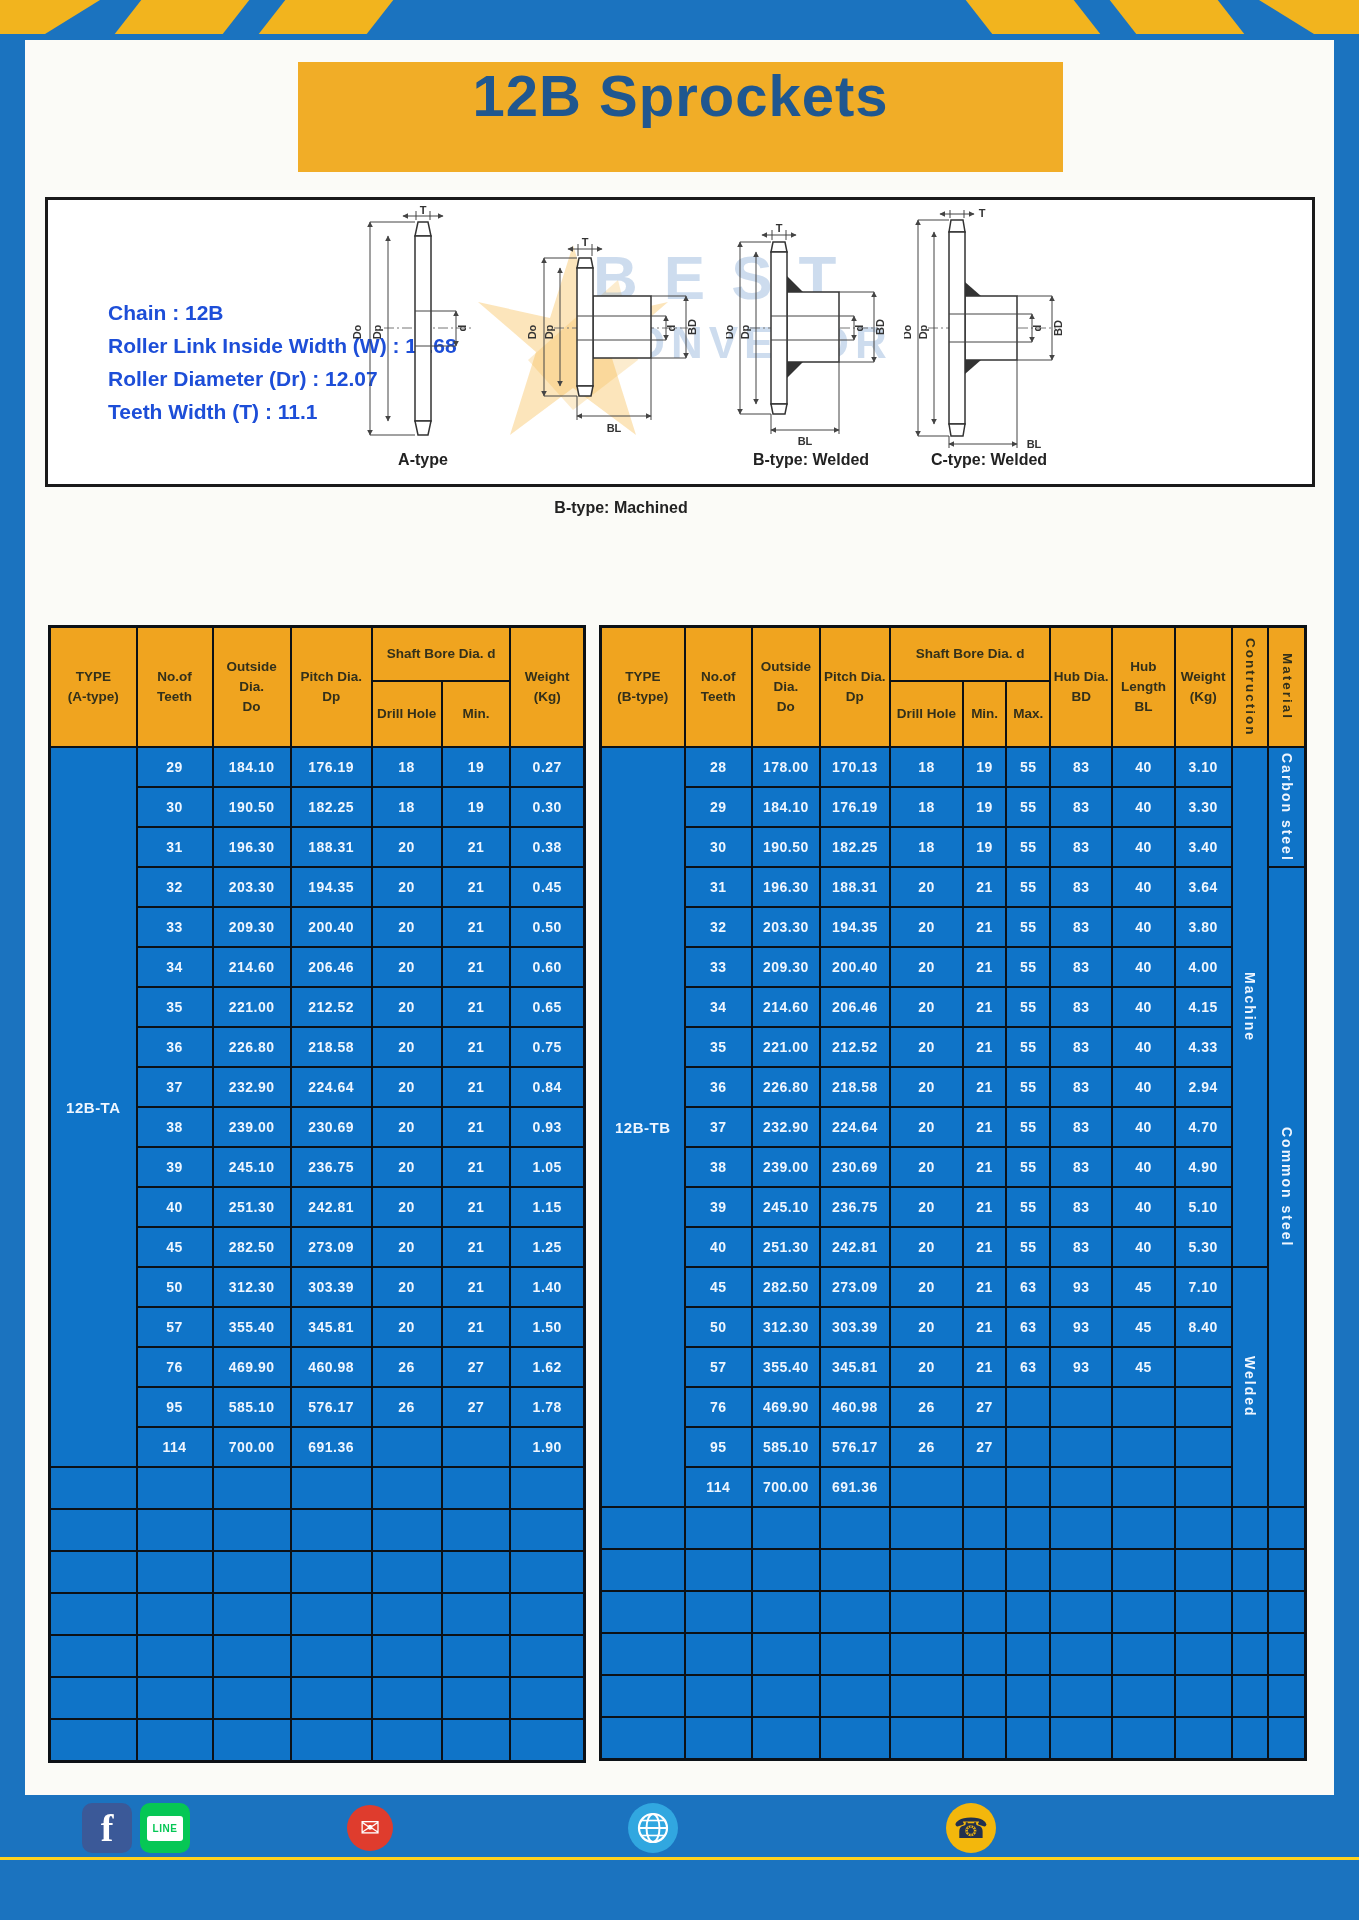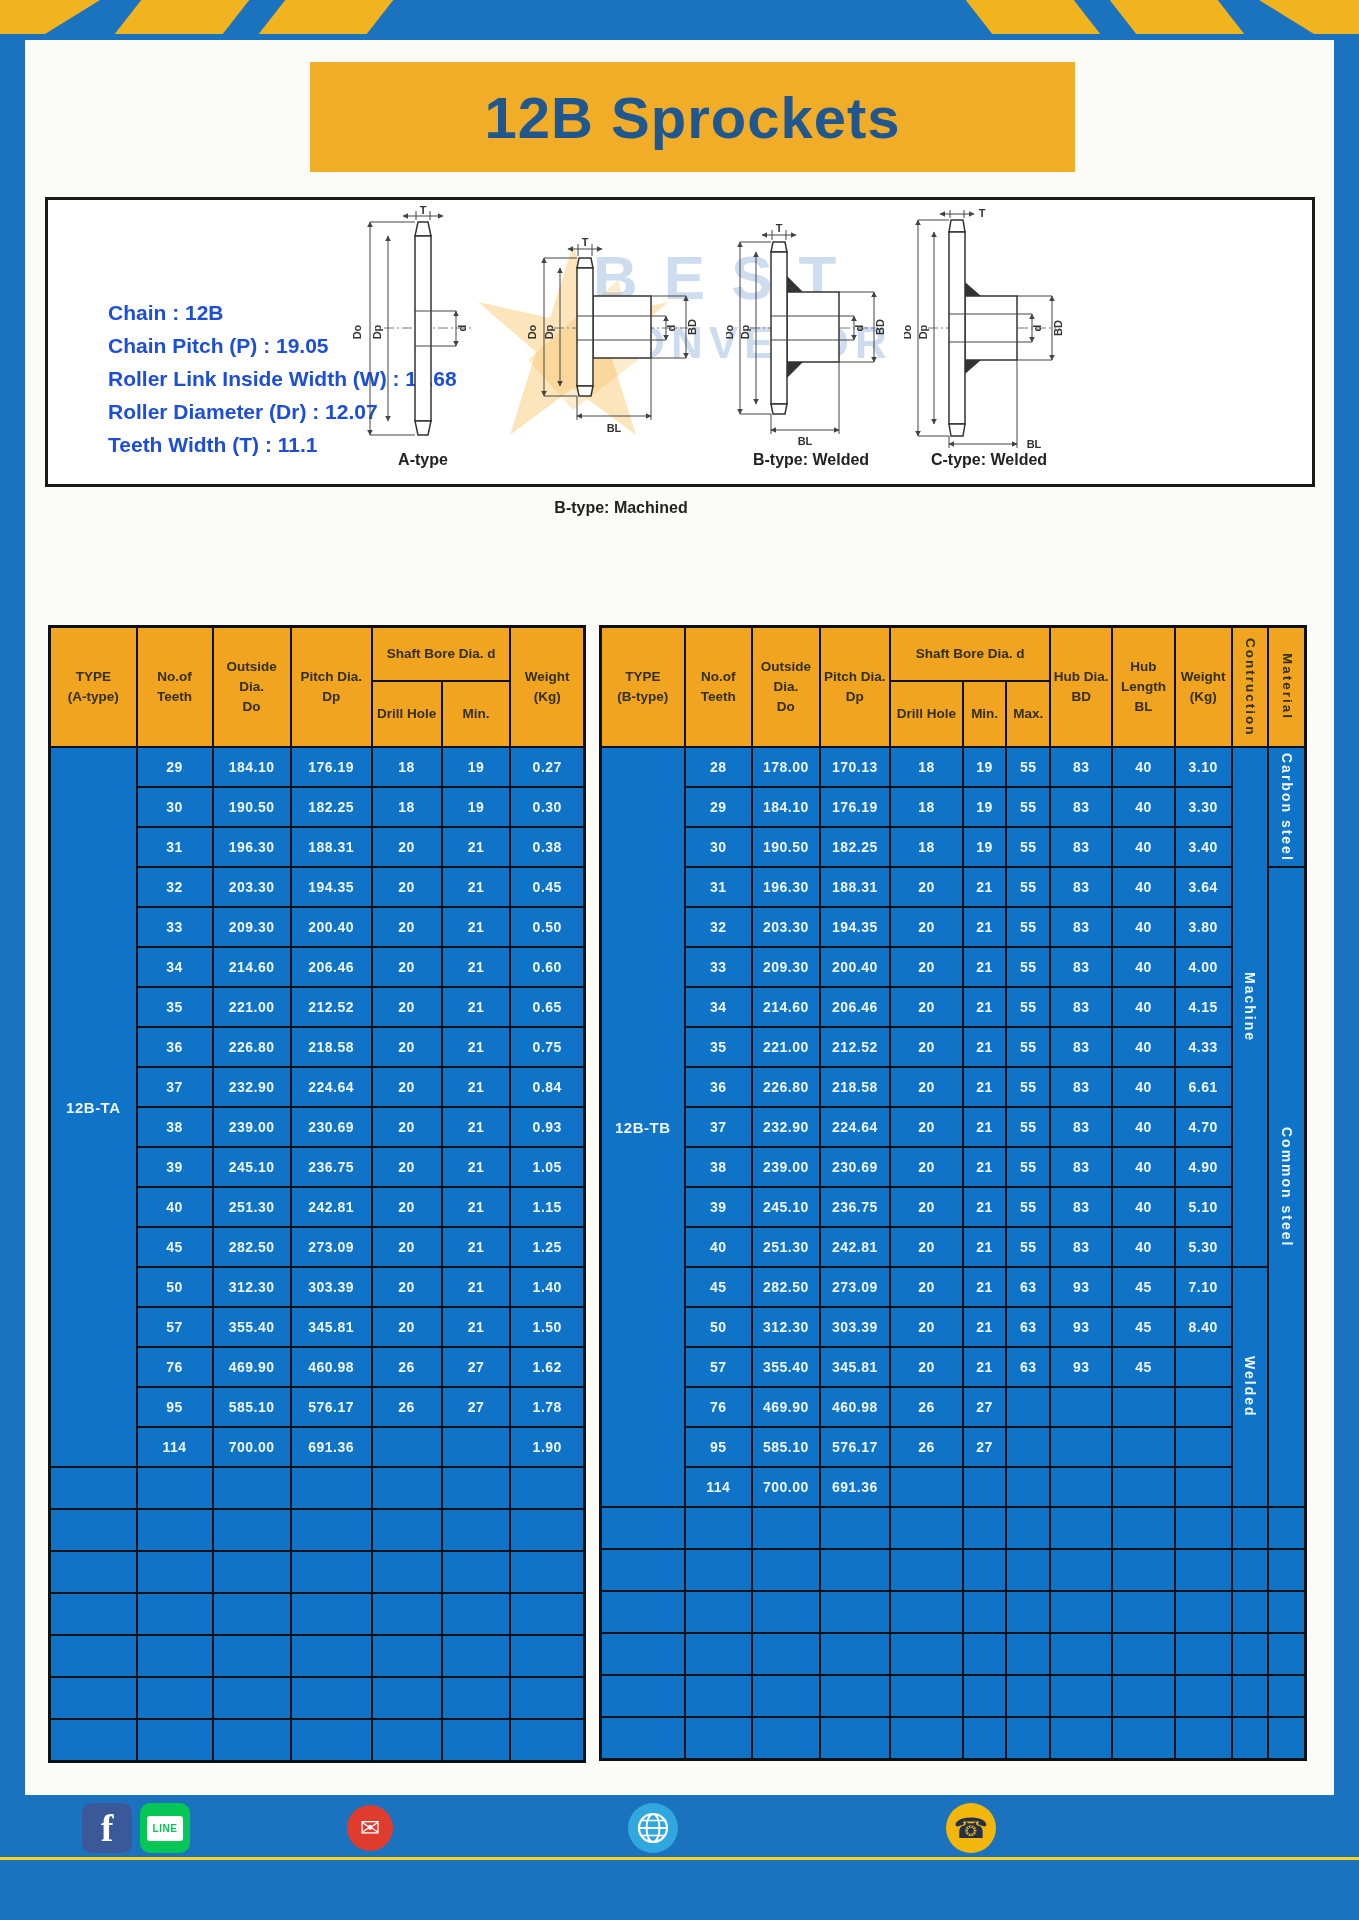--- a/index.html
+++ b/index.html
@@ -13,22 +13,22 @@
     clip-path:polygon(0 0,100% 0,45% 100%,0 100%);}
   .wedge-right{position:absolute;top:0;right:0;width:100px;height:34px;background:#f2b41e;
     clip-path:polygon(0 0,100% 0,100% 100%,55% 100%);}
   .s-l1{left:128px;width:108px;transform:skewX(-38deg);}
   .s-l2{left:272px;width:108px;transform:skewX(-38deg);}
   .s-r1{right:128px;width:108px;transform:skewX(38deg);}
   .s-r2{right:272px;width:108px;transform:skewX(38deg);}
   
   .page{position:absolute;left:25px;top:40px;width:1309px;height:1755px;background:#fbfbf7;}
   
-  .banner{position:absolute;left:310px;top:62px;width:765px;height:110px;background:#f1ad27;
-    display:flex;align-items:center;justify-content:center;}
+  .banner{position:absolute;left:298px;top:62px;width:765px;height:110px;background:#f1ad27;
+    display:flex;justify-content:center;}
   .banner h1{margin:0;font-size:58px;font-weight:bold;color:#20578f;letter-spacing:1px;}
   
   .spec-box{position:absolute;left:45px;top:197px;width:1270px;height:290px;background:#fff;
     border:3px solid #1a1a1a;box-sizing:border-box;}
   .spec-lines{position:absolute;left:60px;top:96px;color:#1d4ed8;font-weight:bold;font-size:21px;line-height:33px;}
   .wm{position:absolute;color:rgba(90,140,200,0.30);font-weight:bold;white-space:nowrap;}
   .wm1{left:545px;top:42px;font-size:62px;letter-spacing:26px;}
   .wm2{left:545px;top:118px;font-size:44px;letter-spacing:6px;}
   .wm3{left:560px;top:176px;font-size:52px;letter-spacing:18px;}
   .wm-shape{position:absolute;left:420px;top:40px;}
@@ -93,21 +93,20 @@
 
   <svg class="wm-shape" width="210" height="210" viewBox="0 0 210 210">
     <polygon points="105,5 128,78 200,62 142,112 168,195 105,148 42,195 68,112 10,62 82,78" fill="rgba(245,180,60,0.35)"></polygon>
     <polygon points="60,120 150,40 170,120 105,170" fill="rgba(245,180,60,0.25)"></polygon>
   </svg>
   <div class="wm wm1">BEST</div>
   <div class="wm wm2">CONVEYOR</div>
 
   <div class="spec-lines">
     <div>Chain  :  12B</div>
-    <div>Chain Pitch (P)  :  19.05</div>
     <div>Roller Link Inside Width (W) : 11.68</div>
     <div>Roller Diameter (Dr)  : 12.07</div>
     <div>Teeth Width (T)  :  11.1</div>
   </div>
 
   <svg class="diag d1" width="150" height="245" viewBox="0 0 150 245">
     <defs>
       <marker id="arw" viewBox="0 0 10 10" refX="9" refY="5" markerWidth="6" markerHeight="6" orient="auto-start-reverse">
         <path d="M0,0L10,5L0,10z" fill="#444"></path>
       </marker>
@@ -620,21 +619,21 @@
       </tr>
       <tr class="drow">
         <td>36</td>
         <td>226.80</td>
         <td>218.58</td>
         <td>20</td>
         <td>21</td>
         <td>55</td>
         <td>83</td>
         <td>40</td>
-        <td>6.61</td>
+        <td>2.94</td>
       </tr>
       <tr class="drow">
         <td>37</td>
         <td>232.90</td>
         <td>224.64</td>
         <td>20</td>
         <td>21</td>
         <td>55</td>
         <td>83</td>
         <td>40</td>

